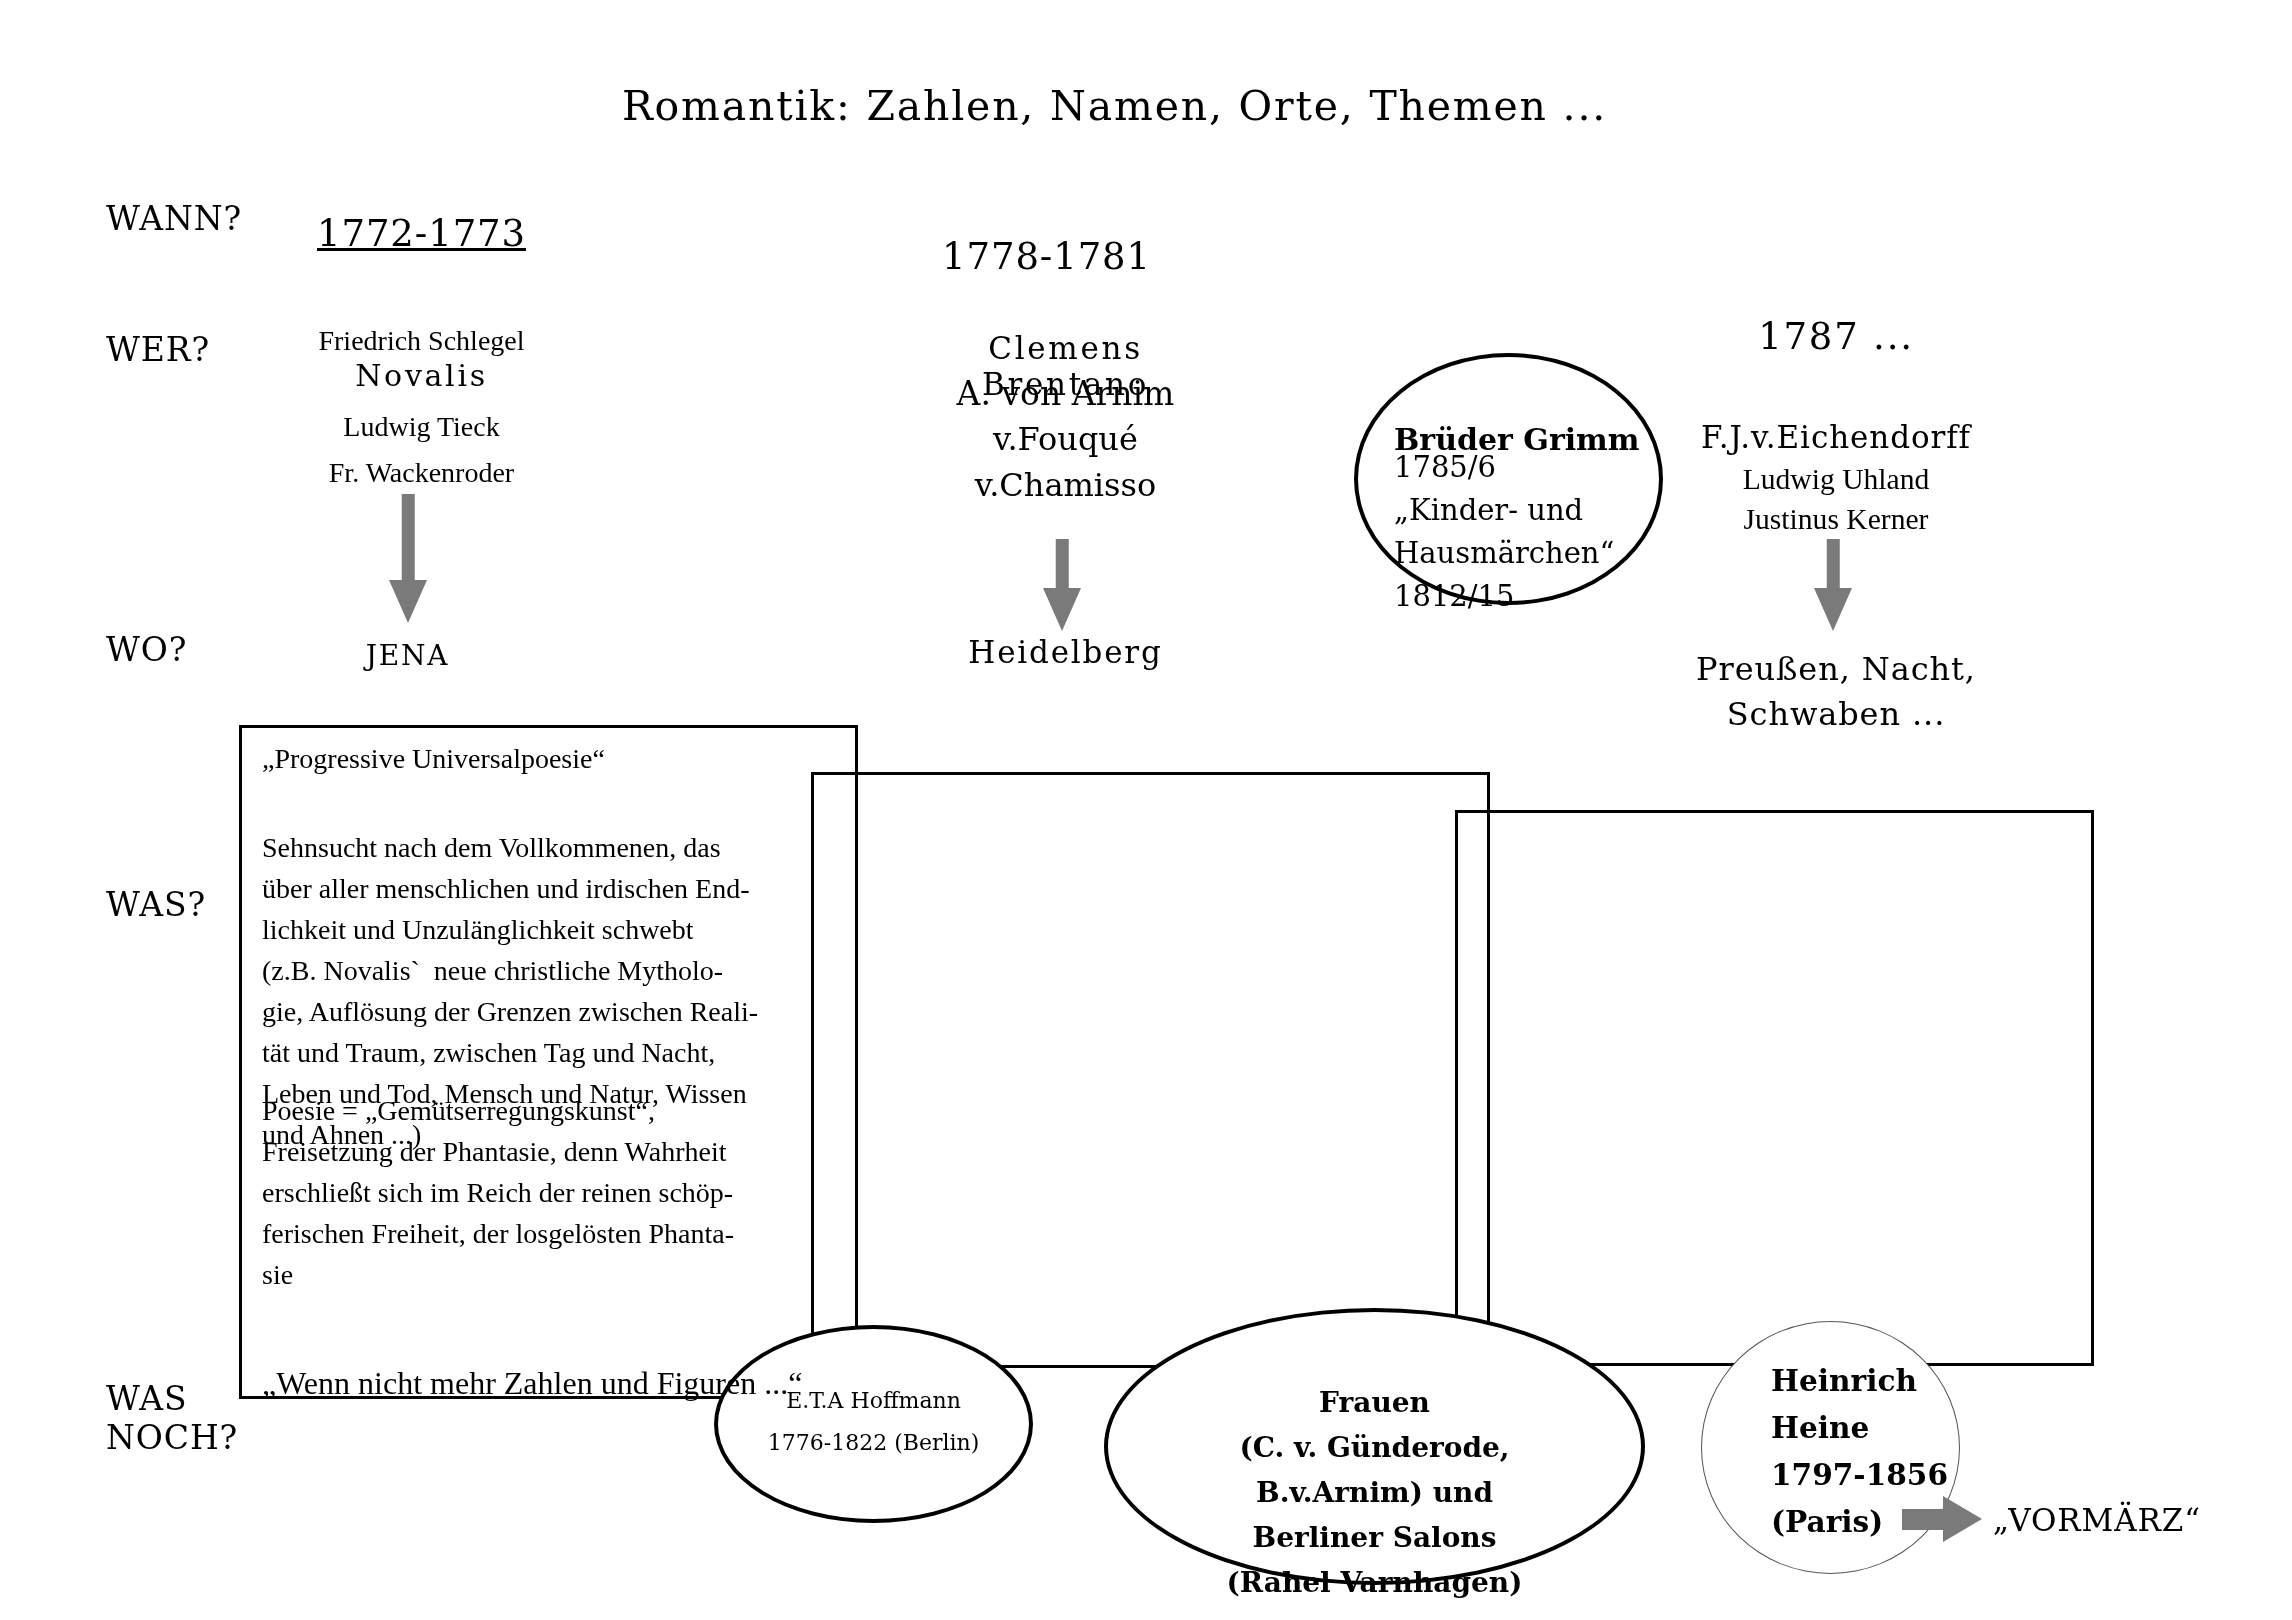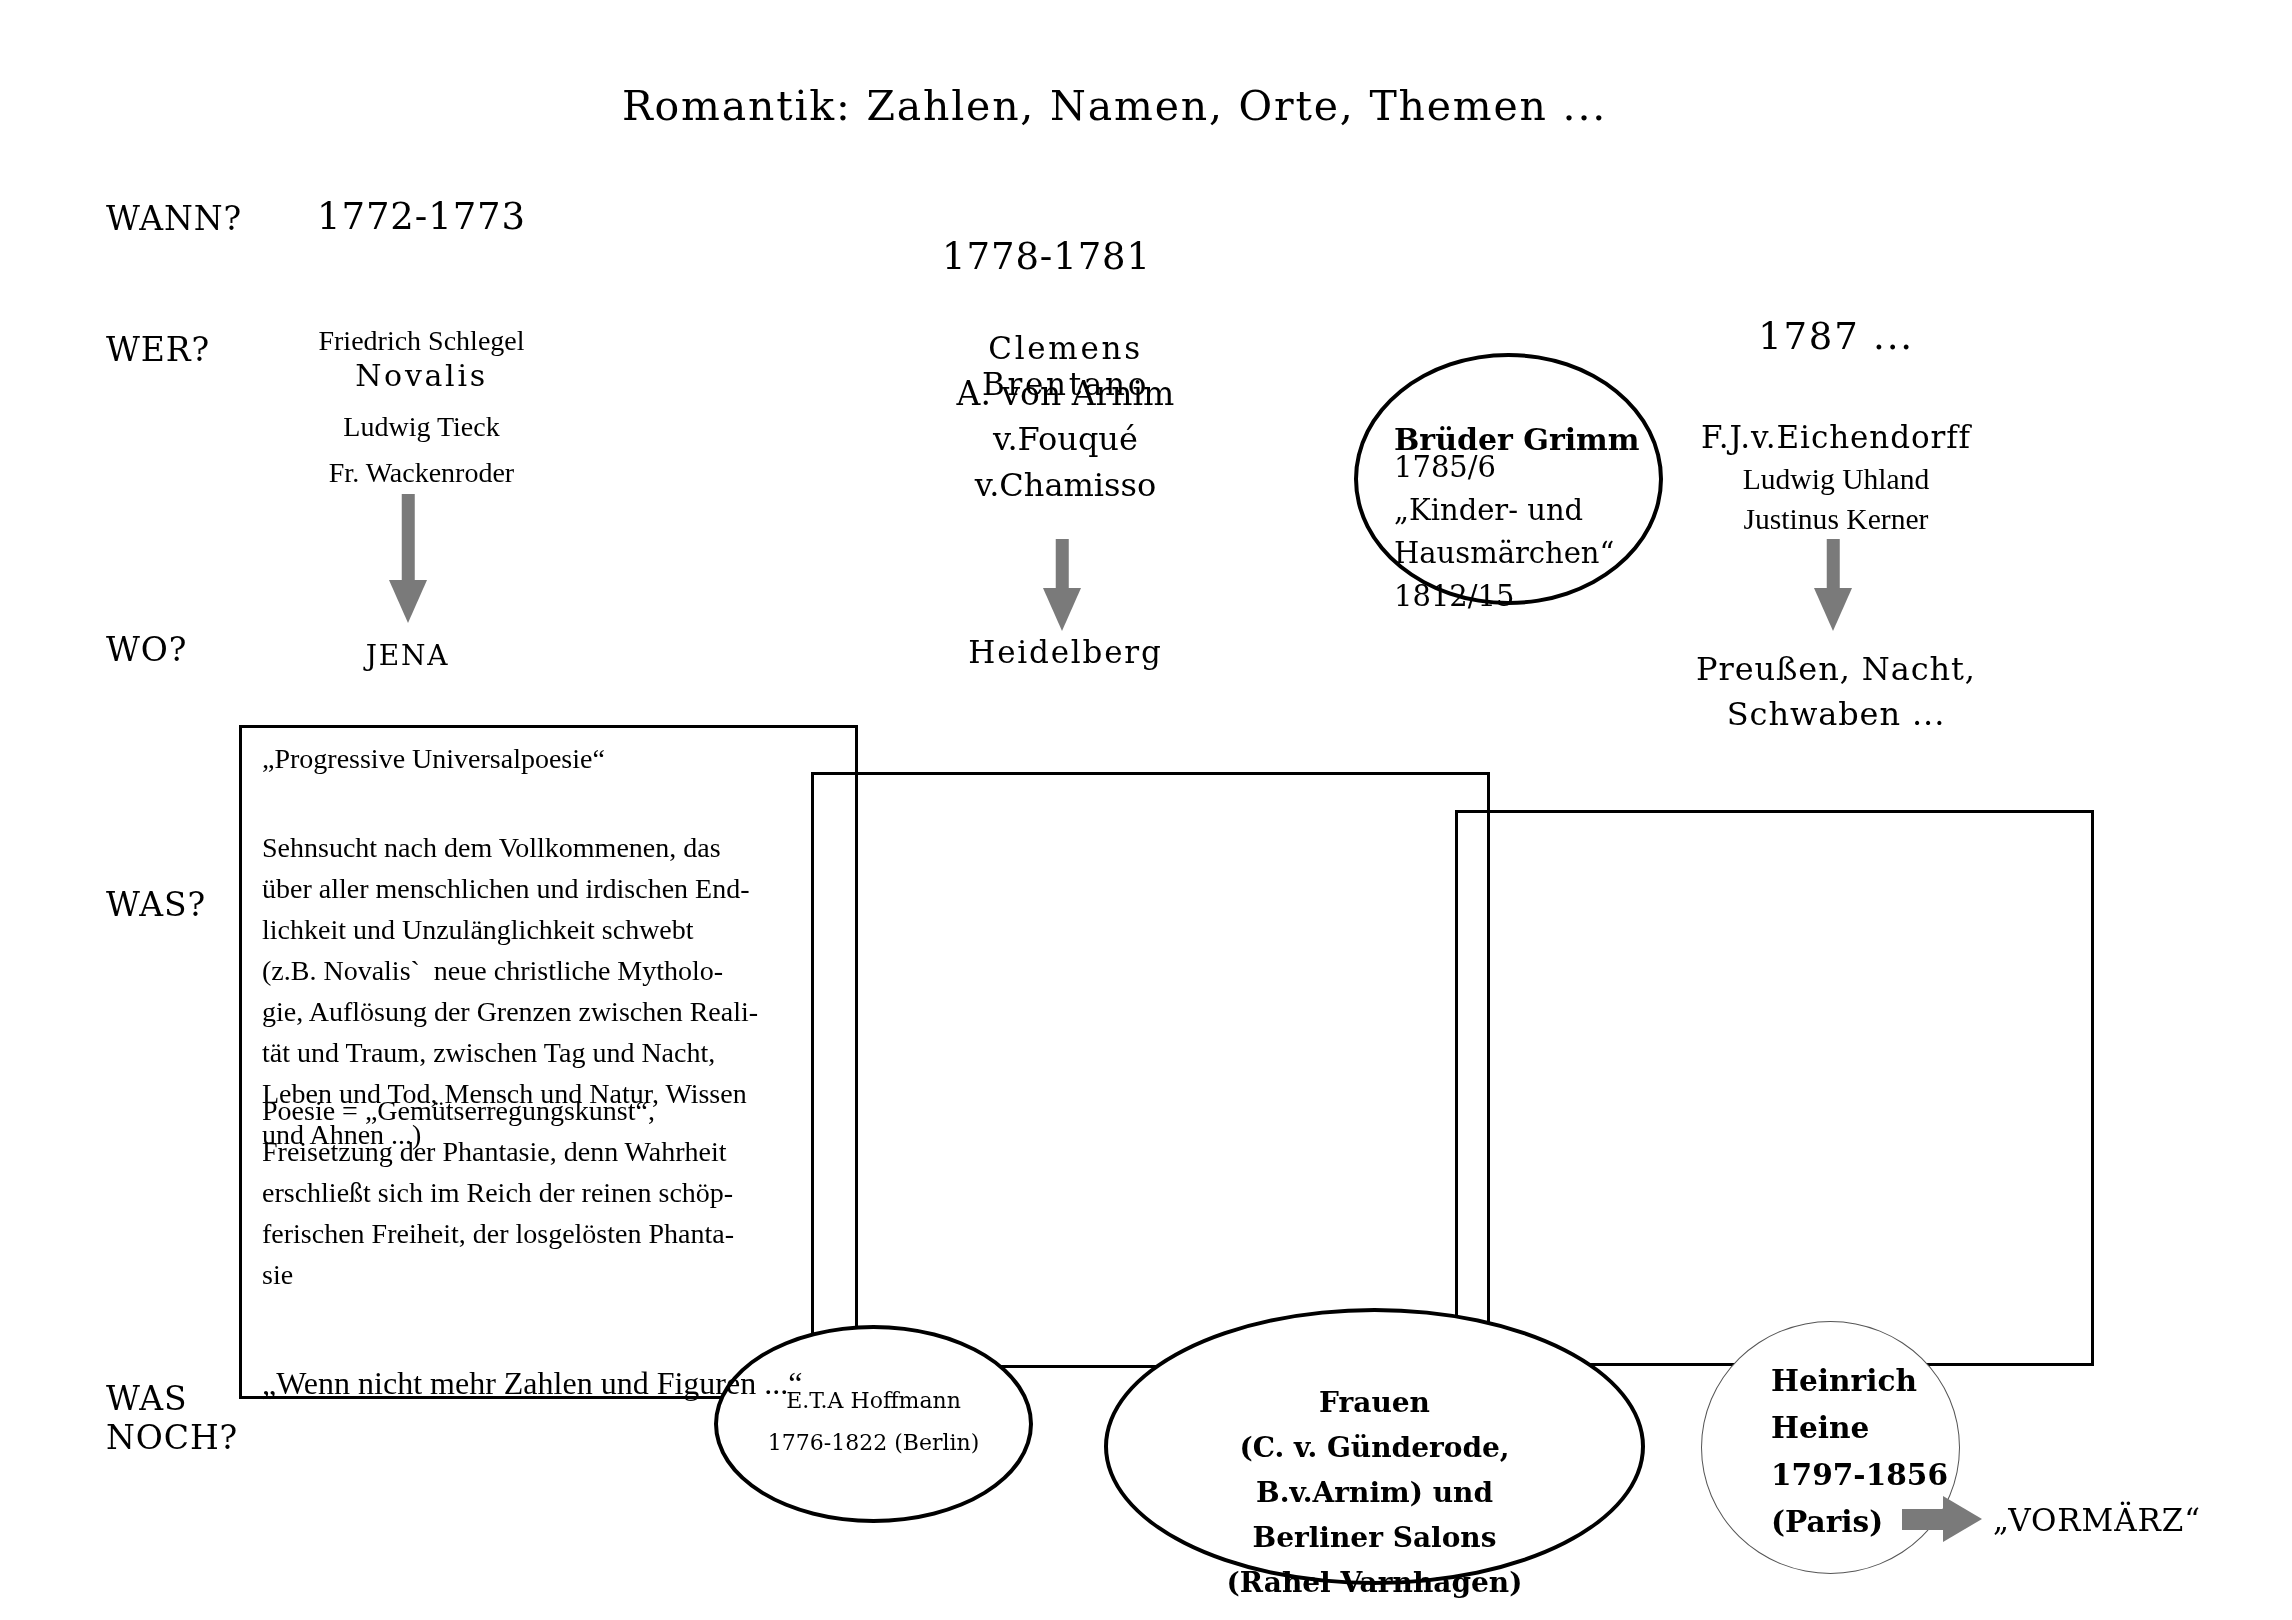--- a/index.html
+++ b/index.html
@@ -36,21 +36,21 @@
 
 <div class="txt title pala">Romantik: Zahlen, Namen, Orte, Themen ...</div>
 
 <div class="txt rowlabel pala" style="top:199px;">WANN?</div>
 <div class="txt rowlabel pala" style="top:330px;">WER?</div>
 <div class="txt rowlabel pala" style="top:630px;">WO?</div>
 <div class="txt rowlabel pala" style="top:885px;">WAS?</div>
 <div class="txt rowlabel pala pre" style="top:1379px;">WAS
 NOCH?</div>
 
-<div class="txt period pala ctr" style="left:296px;top:195px;width:251px;">1772-1773</div>
+<div class="txt period pala ctr" style="left:296px;top:212px;width:251px;text-decoration:underline;">1772-1773</div>
 <div class="txt times ctr" style="left:287px;top:311px;width:269px;font-size:28px;margin-top:14px;">Friedrich Schlegel</div>
 <div class="txt pala ctr" style="left:287px;top:358px;width:269px;font-size:30px;letter-spacing:2.7px;">Novalis</div>
 <div class="txt times ctr" style="left:287px;top:411px;width:269px;font-size:28px;">Ludwig Tieck</div>
 <div class="txt times ctr" style="left:287px;top:457px;width:269px;font-size:28px;">Fr. Wackenroder</div>
 <div class="arrow-down" style="left:389px;top:494px;width:38px;height:131px;">
   <div class="shaft arrow-fill" style="height: 86px; background: rgb(122, 122, 122);"></div>
   <div class="head arrow-head" style="top: 86px; border-top: 43px solid rgb(122, 122, 122);"></div>
 </div>
 <div class="txt pala ctr" style="left:273px;top:639px;width:269px;font-size:28px;letter-spacing:1.8px;">JENA</div>
 

